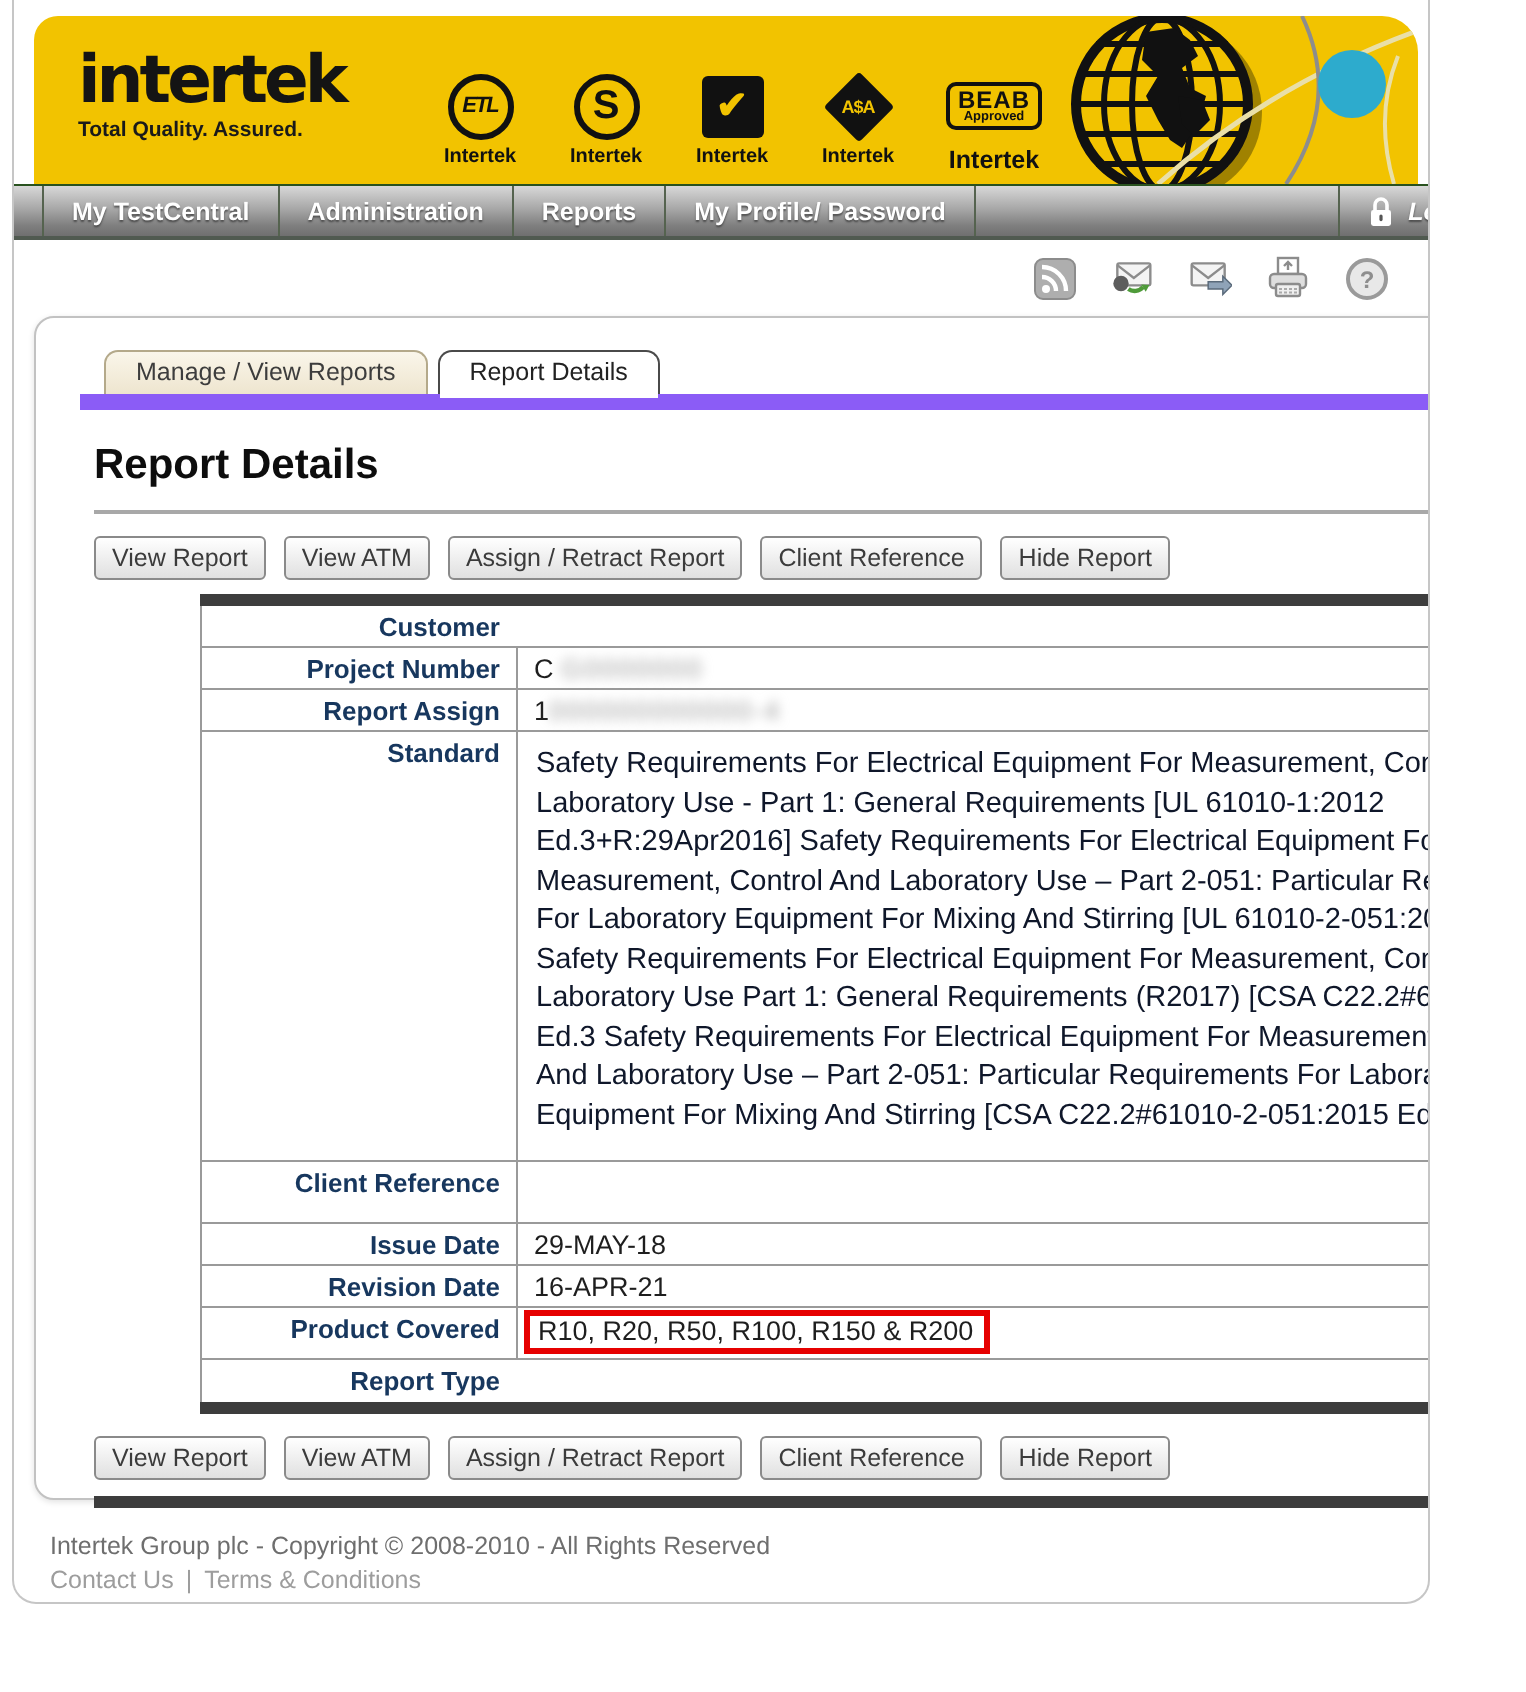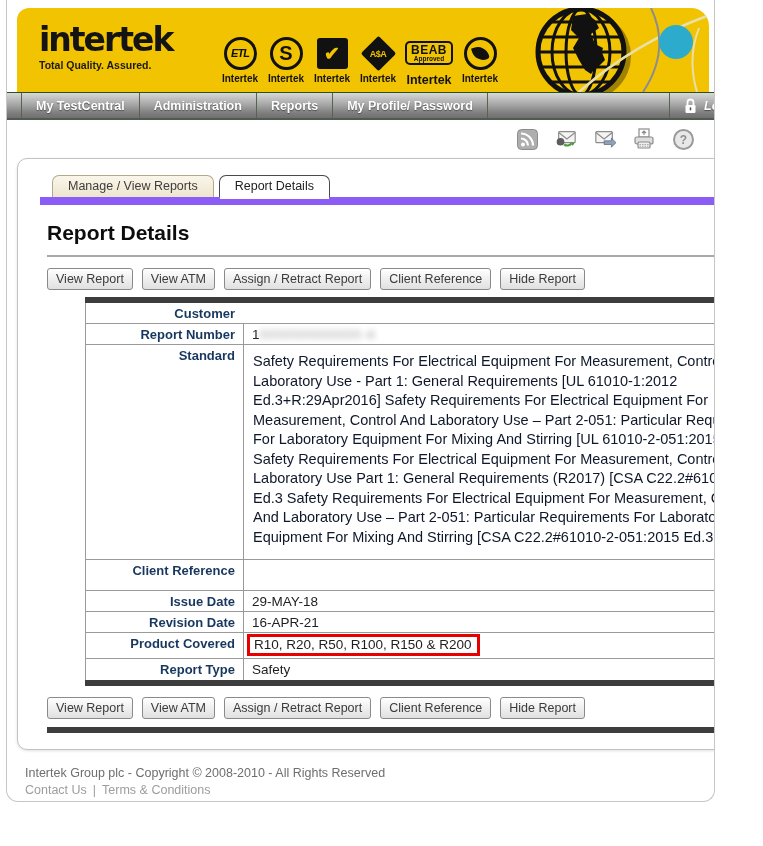--- a/index.html
+++ b/index.html
@@ -25,21 +25,21 @@
     overflow: hidden;
   }
   .brand { position: absolute; left: 22px; top: 14px; }
   .brand-word {
     font-family: "DejaVu Sans", sans-serif;
     font-size: 33px; font-weight: bold; color: #141414;
     letter-spacing: -2px; line-height: 36px;
   }
   .brand-tag { font-size: 10.5px; font-weight: bold; color: #1a1a1a; margin-top: 1px; letter-spacing: 0; }
 
-  .marks { position: absolute; left: 202px; top: 26px; display: flex; gap: 4px; align-items: flex-start; }
+  .marks { position: absolute; left: 202px; top: 26px; display: flex; gap: 21px; align-items: flex-start; }
   .mark { width: 42px; text-align: center; }
   .mark-glyph { height: 38px; display: flex; align-items: center; justify-content: center; }
   .mark-label { font-size: 10px; font-weight: bold; color: #111; margin-top: 1px; }
   .mark-label.big { font-size: 12.5px; }
   .g-circle {
     width: 33px; height: 33px; border: 3px solid #111; border-radius: 50%;
     display: flex; align-items: center; justify-content: center;
     font-weight: bold; color: #111;
   }
   .g-etl { font-size: 11px; font-style: italic; letter-spacing: -1px; }
@@ -129,21 +129,21 @@
   .btn-row { margin: 0 7px 0 7px; display: flex; }
   .btn {
     font-family: "Liberation Sans", sans-serif;
     font-size: 12.5px; color: #3b3b3b;
     padding: 3px 8px; margin-right: 9px;
     background: linear-gradient(#ffffff, #ececec 60%, #e0e0e0);
     border: 1px solid #8a8a8a; border-radius: 3px;
     cursor: pointer;
   }
 
-  .report-table { margin: 7px 7px 0 9px; padding-left: 36px; }
+  .report-table { margin: 7px 7px 0 24px; padding-left: 36px; }
   .dark-bar { height: 6px; background: #3d3d3d; }
   .t-body { border-left: 1px solid #9a9a9a; border-right: 1px solid #9a9a9a; }
   .trow { display: flex; border-bottom: 1px solid #9a9a9a; min-height: 21px; }
   .trow:last-child { border-bottom: none; }
   .tlabel {
     flex: none; width: 157px; text-align: right;
     font-size: 13px; font-weight: bold; color: #17375E;
     padding: 3px 8px 2px 4px;
   }
   .tvalue {
@@ -323,21 +323,25 @@
       <button class="btn">Hide Report</button>
     </div>
 
     <div class="report-table">
       <div class="dark-bar"></div>
       <div class="t-body">
         <div class="trow">
           <div class="tlabel">Customer</div>
         </div>
         <div class="trow">
-          <div class="tlabel">Report Number</div>
+          <div class="tlabel">Project Number</div>
+          <div class="tvalue"><span>C</span> <span class="blurred">G0000000</span></div>
+        </div>
+        <div class="trow">
+          <div class="tlabel">Report Assign</div>
           <div class="tvalue"><span>1</span><span class="blurred">000000000000-4</span></div>
         </div>
         <div class="trow row-standard">
           <div class="tlabel">Standard</div>
           <div class="tvalue">
               <span>Safety Requirements For Electrical Equipment For Measurement, Control, And Laboratory Use - Part 1: General Requirements [UL 61010-1:2012 Ed.3+R:29Apr2016] Safety Requirements For Electrical Equipment For Measurement, Control And Laboratory Use – Part 2-051: Particular Requirements For Laboratory Equipment For Mixing And Stirring [UL 61010-2-051:2015 Ed.3] Safety Requirements For Electrical Equipment For Measurement, Control, And Laboratory Use Part 1: General Requirements (R2017) [CSA C22.2#61010-1:2012 Ed.3 Safety Requirements For Electrical Equipment For Measurement, Control, And Laboratory Use – Part 2-051: Particular Requirements For Laboratory Equipment For Mixing And Stirring [CSA C22.2#61010-2-051:2015 Ed.3</span>
             </div>
         </div>
         <div class="trow row-client-ref">
           <div class="tlabel">Client Reference</div>
@@ -350,21 +354,20 @@
         <div class="trow">
           <div class="tlabel">Revision Date</div>
           <div class="tvalue">16-APR-21</div>
         </div>
         <div class="trow">
           <div class="tlabel">Product Covered</div>
           <div class="tvalue"><span class="red-box"><span>R10, R20, R50, R100, R150 &amp; R200</span></span></div>
         </div>
         <div class="trow">
           <div class="tlabel">Report Type</div>
-          <div class="tvalue">Safety</div>
         </div>
       </div>
       <div class="dark-bar"></div>
     </div>
 
     <div class="btn-row bottom-btns">
       <button class="btn">View Report</button>
       <button class="btn">View ATM</button>
       <button class="btn">Assign / Retract Report</button>
       <button class="btn">Client Reference</button>

